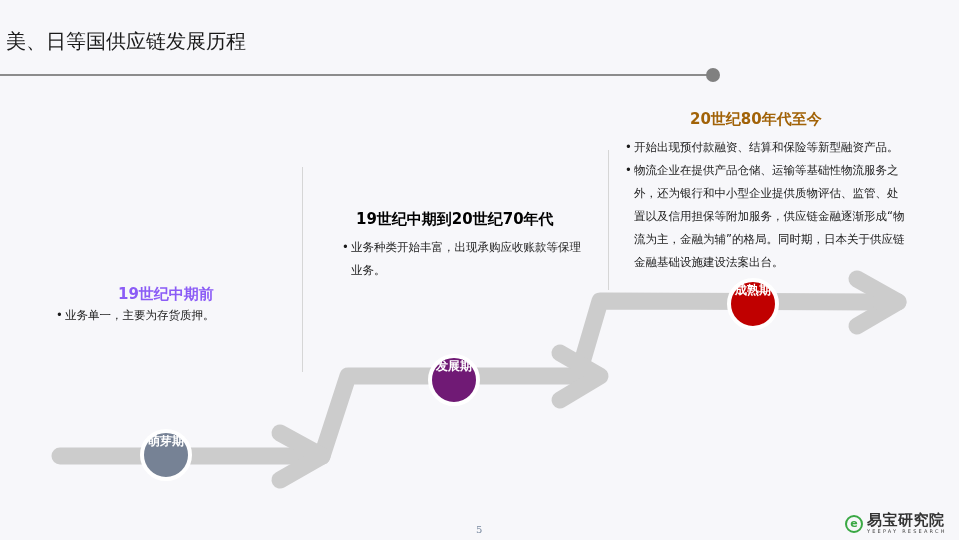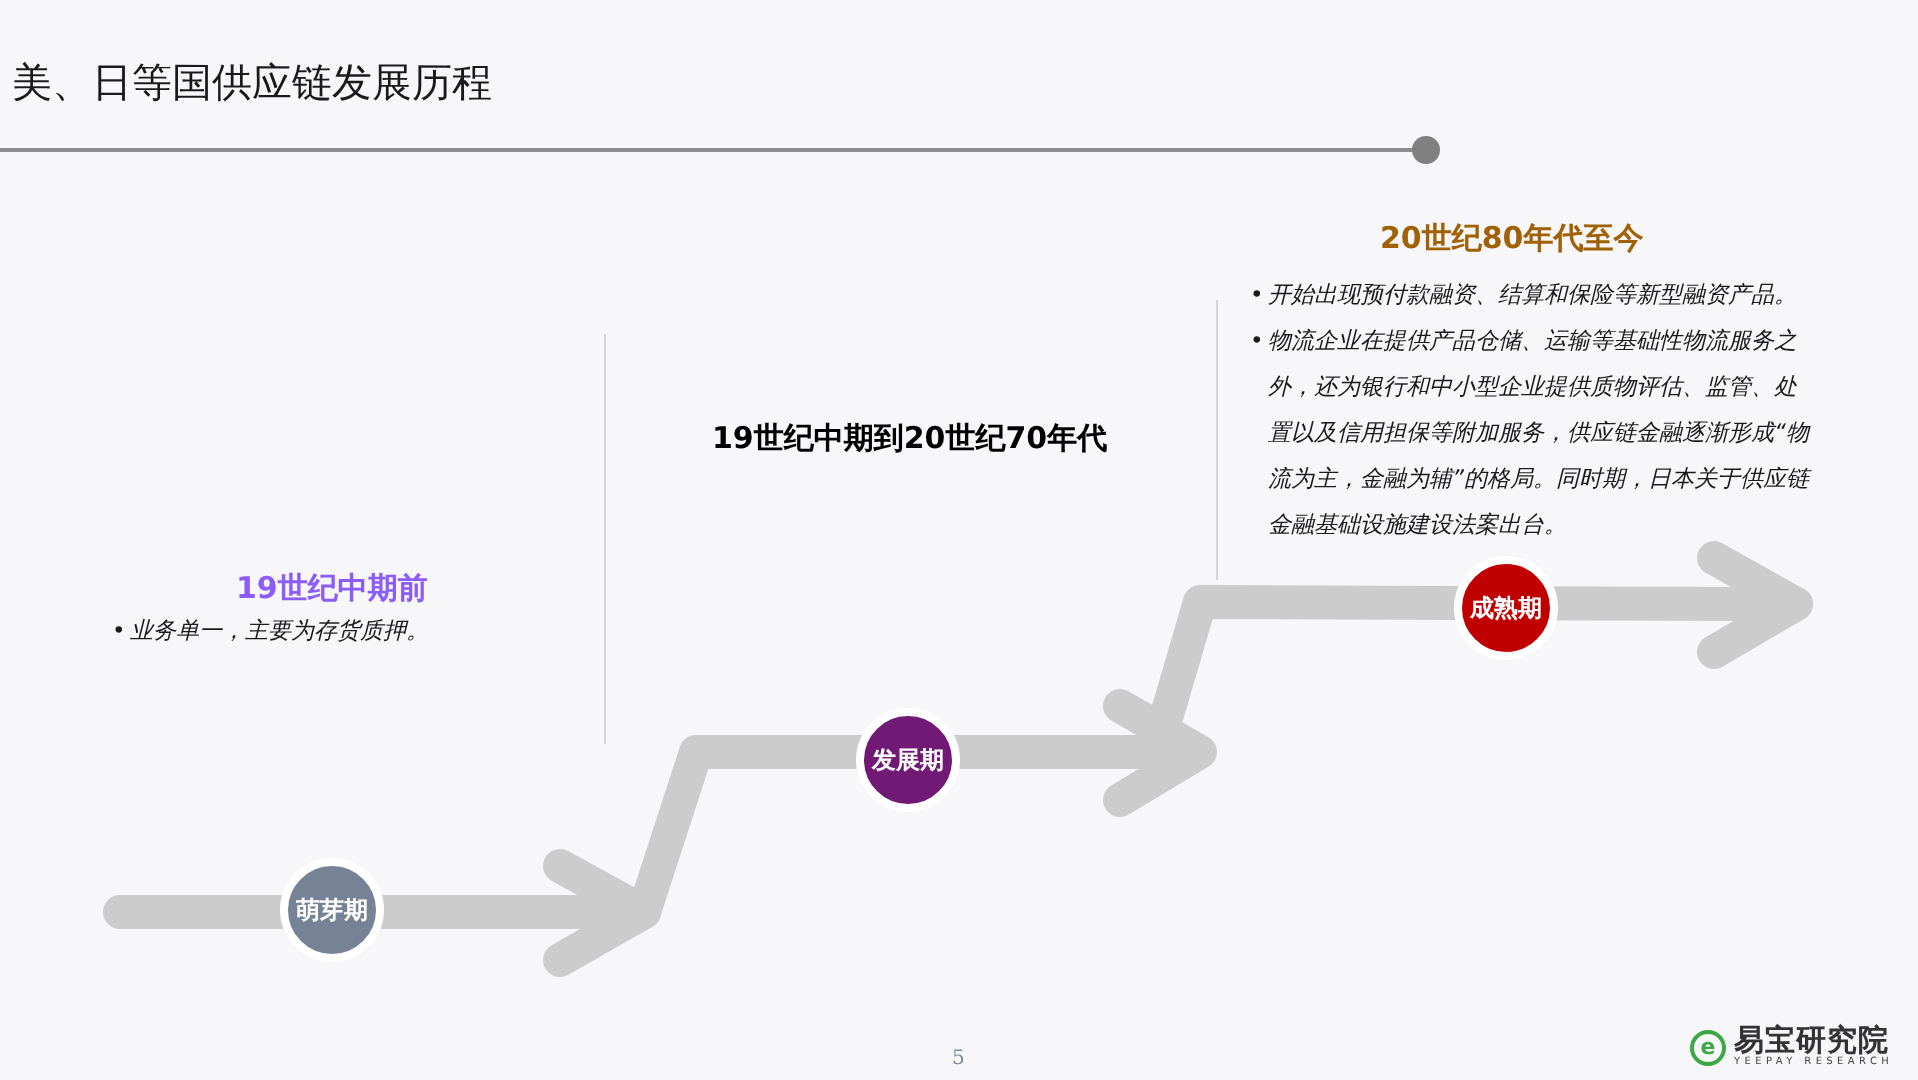--- a/index.html
+++ b/index.html
@@ -25,30 +25,30 @@
   }
   svg.path { position: absolute; left: 0; top: 0; }
   .divider {
     position: absolute; width: 1px; background: #d6d6d6;
   }
   .phase-title {
     position: absolute; font-weight: bold; font-size: 15px; white-space: nowrap;
     text-align: center;
   }
   .phase-text {
-    position: absolute; font-size: 11.5px; line-height: 23px; color: #1a1a1a; font-style: italic;
+    position: absolute; font-size: 11.5px; line-height: 23px; color: #1a1a1a;
   }
   .phase-text .item { position: relative; padding-left: 9px; }
   .phase-text .item::before {
     content: "•"; position: absolute; left: 0; top: 0;
   }
   .badge {
     position: absolute; width: 44px; height: 44px; border-radius: 50%;
     border: 4px solid #ffffff;
-    display: flex; align-items: center; justify-content: center;
+    display: flex; justify-content: center;
     color: #ffffff; font-weight: bold; font-size: 12px;
   }
   .page-num {
     position: absolute; left: 476px; top: 524px; font-size: 10px; color: #7a8aa0;
     font-family: "DejaVu Serif", serif;
   }
   .logo {
     position: absolute; left: 845px; top: 512px; display: flex; align-items: center;
   }
   .logo-icon {
@@ -85,20 +85,21 @@
 <div class="phase-title" style="left:118px; top:285px; color:#8b5cf6;">19世纪中期前</div>
 <div class="phase-text" style="left:56px; top:304px; width:232px;">
   <div class="item">业务单一，主要为存货质押。</div>
 </div>
 <div class="badge" style="left:140px; top:429px; background:#768295;">
   <span>萌芽期</span>
 </div>
 
 <div class="phase-title" style="left:356px; top:210px; color:#000000;">19世纪中期到20世纪70年代</div>
 <div class="phase-text" style="left:342px; top:236px; width:240px;">
+  <div class="item">业务种类开始丰富，出现承购应收账款等保理业务。</div>
 </div>
 <div class="badge" style="left:428px; top:354px; background:#701a75;">
   <span>发展期</span>
 </div>
 
 <div class="phase-title" style="left:690px; top:110px; color:#a16207;">20世纪80年代至今</div>
 <div class="phase-text" style="left:625px; top:136px; width:282px;">
   <div class="item">开始出现预付款融资、结算和保险等新型融资产品。</div>
   <div class="item">物流企业在提供产品仓储、运输等基础性物流服务之外，还为银行和中小型企业提供质物评估、监管、处置以及信用担保等附加服务，供应链金融逐渐形成“物流为主，金融为辅”的格局。同时期，日本关于供应链金融基础设施建设法案出台。</div>
 </div>

